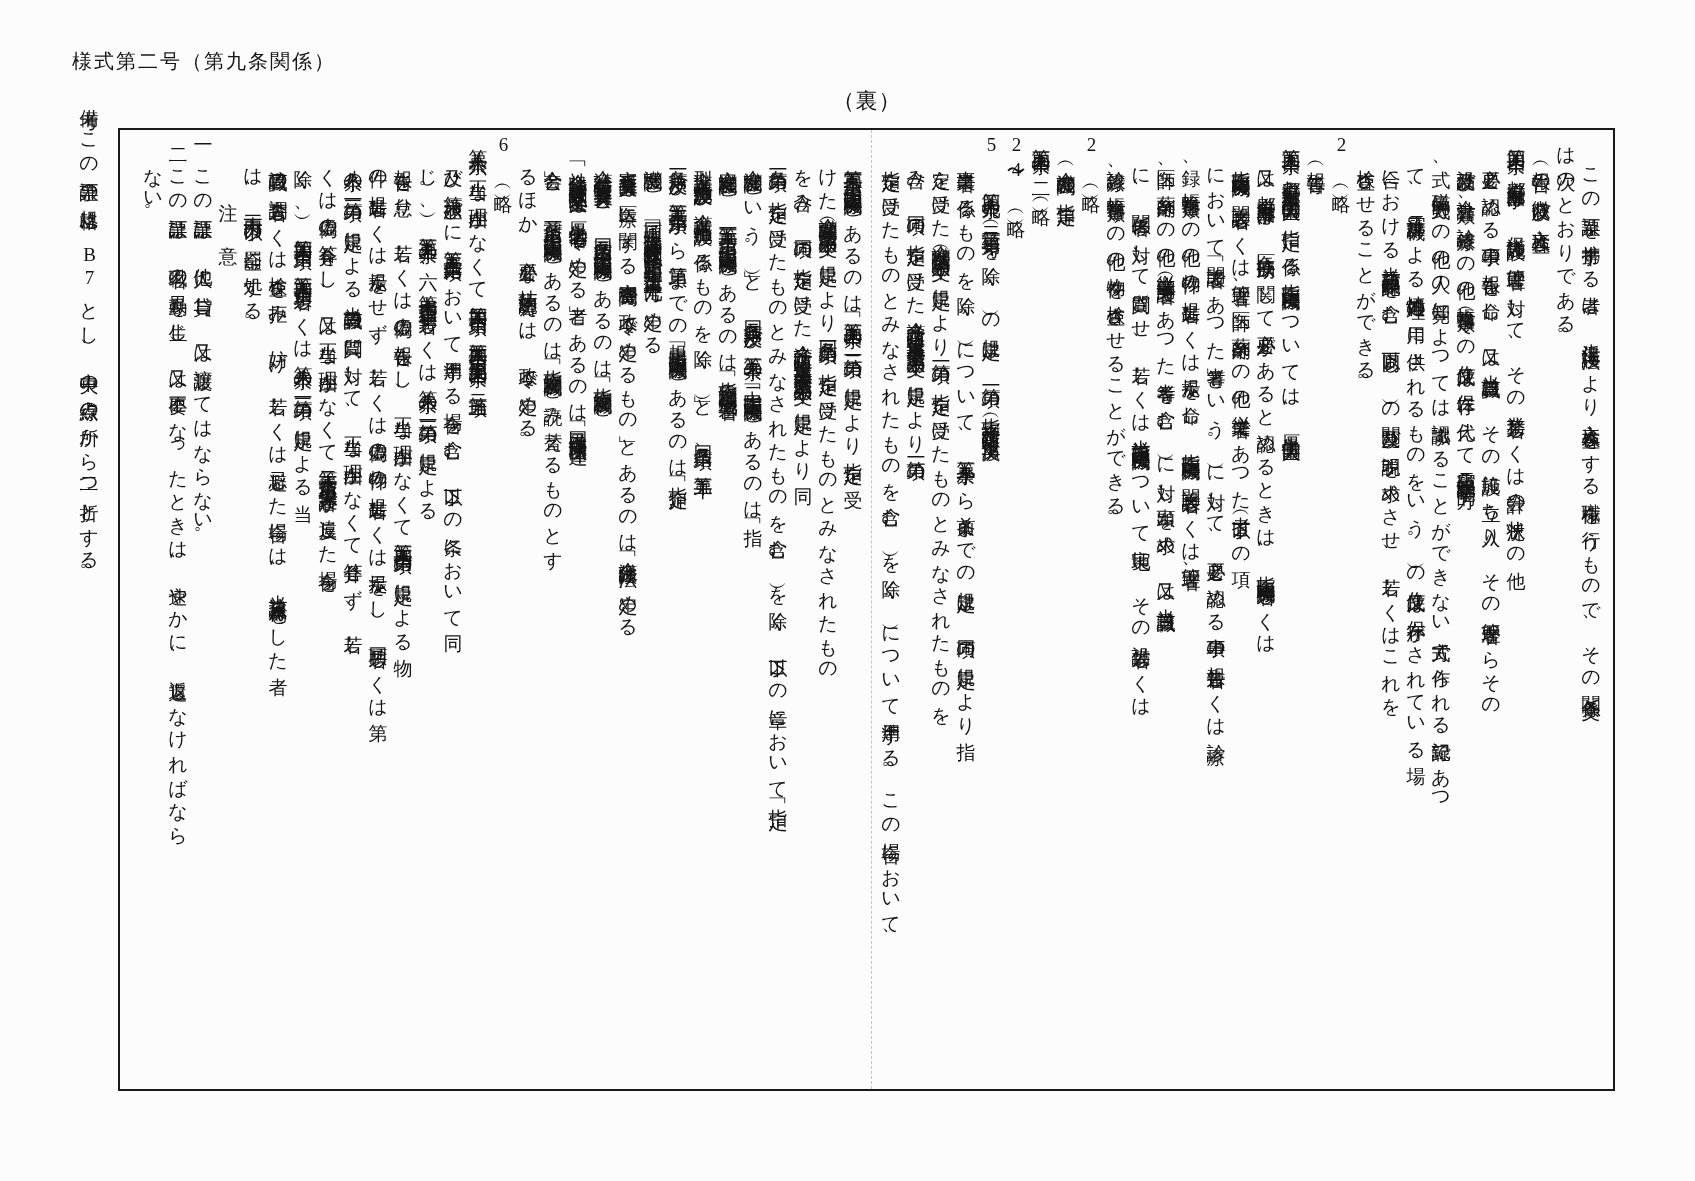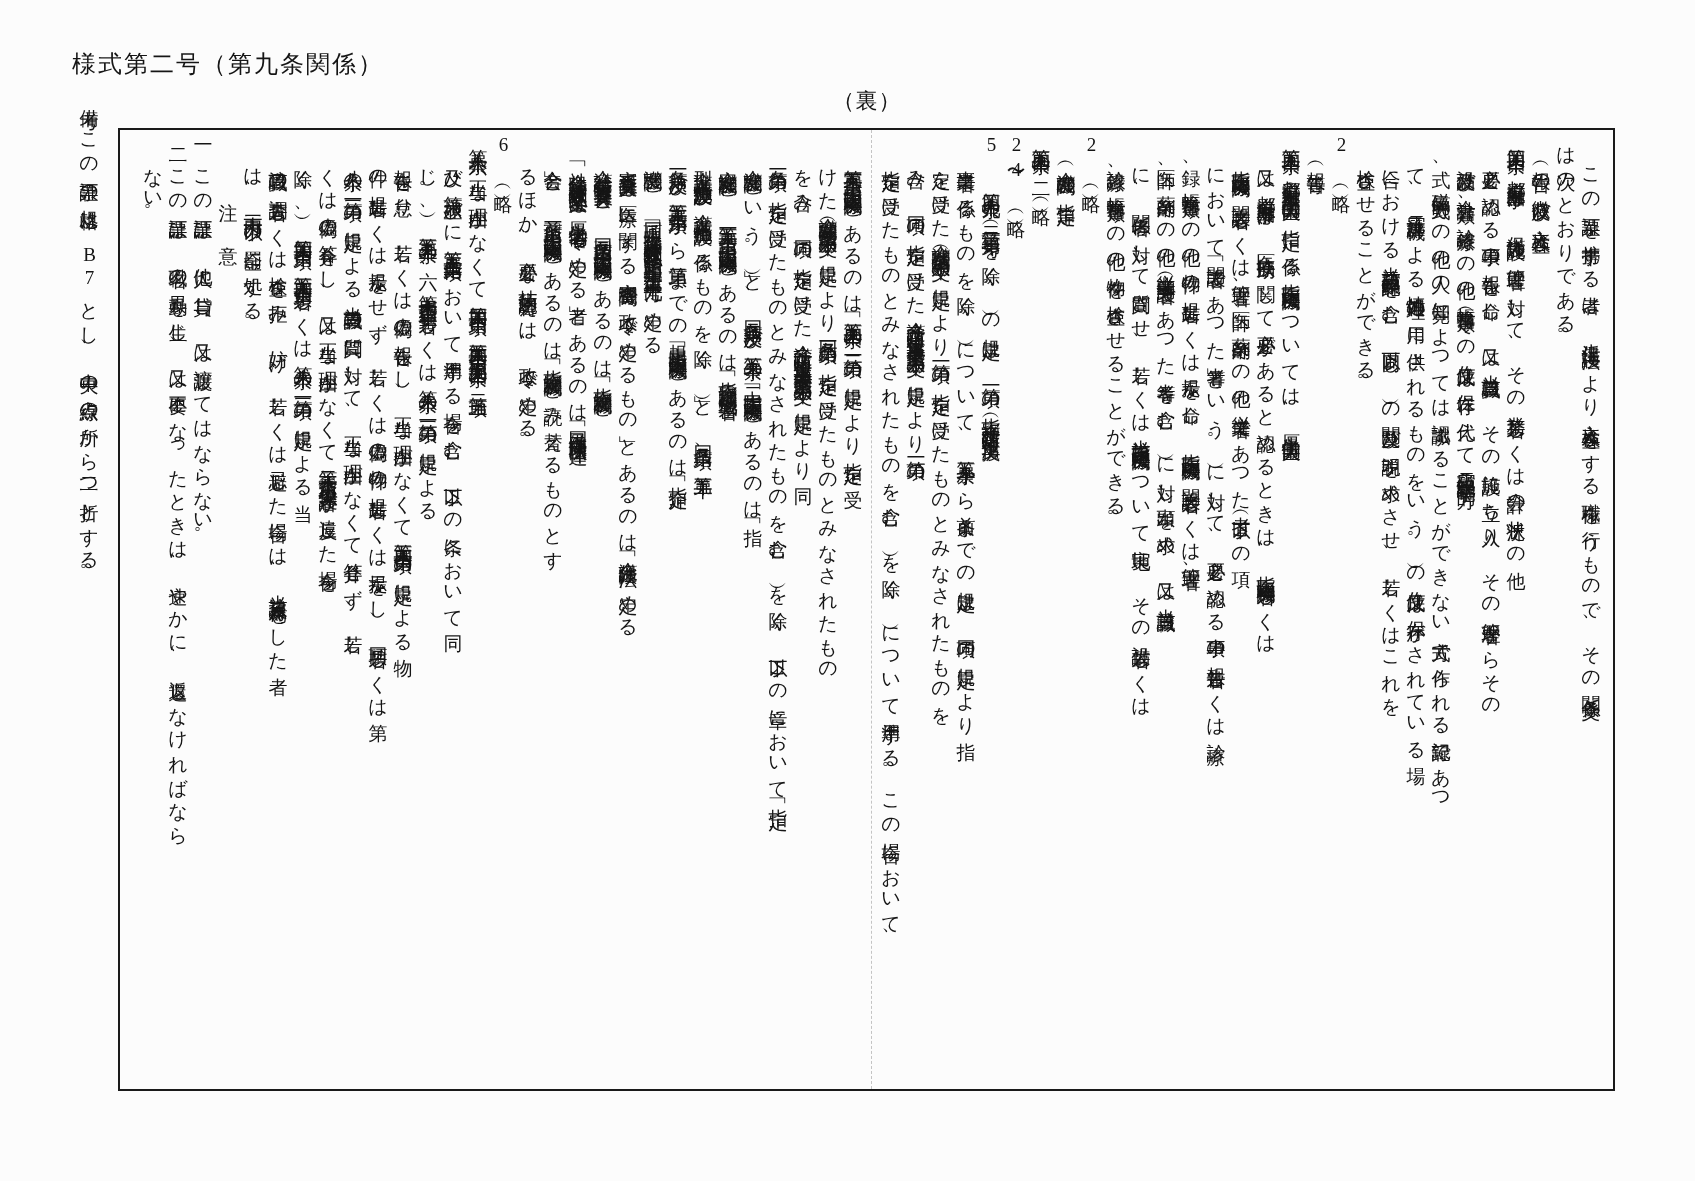--- a/index.html
+++ b/index.html
@@ -6,21 +6,21 @@
   .page {
     position:relative;
     width:1695px; height:1181px;
     background:#fcfcfc;
     color:#151515;
     font-family:"Liberation Serif","DejaVu Serif",serif;
     overflow:hidden;
   }
   .form-title {
     position:absolute; left:72px; top:48px;
-    font-size:24px; letter-spacing:2px;
+    font-size:20px; letter-spacing:2px;
     white-space:nowrap;
     text-align:center;
   }
   .side-label {
     position:absolute; left:118px; top:86px; width:1498px;
     text-align:center; font-size:22px; letter-spacing:1px;
   }
   .margin-note {
     position:absolute; left:76px; top:94px; height:1040px;
     writing-mode:vertical-rl; text-orientation:upright;

